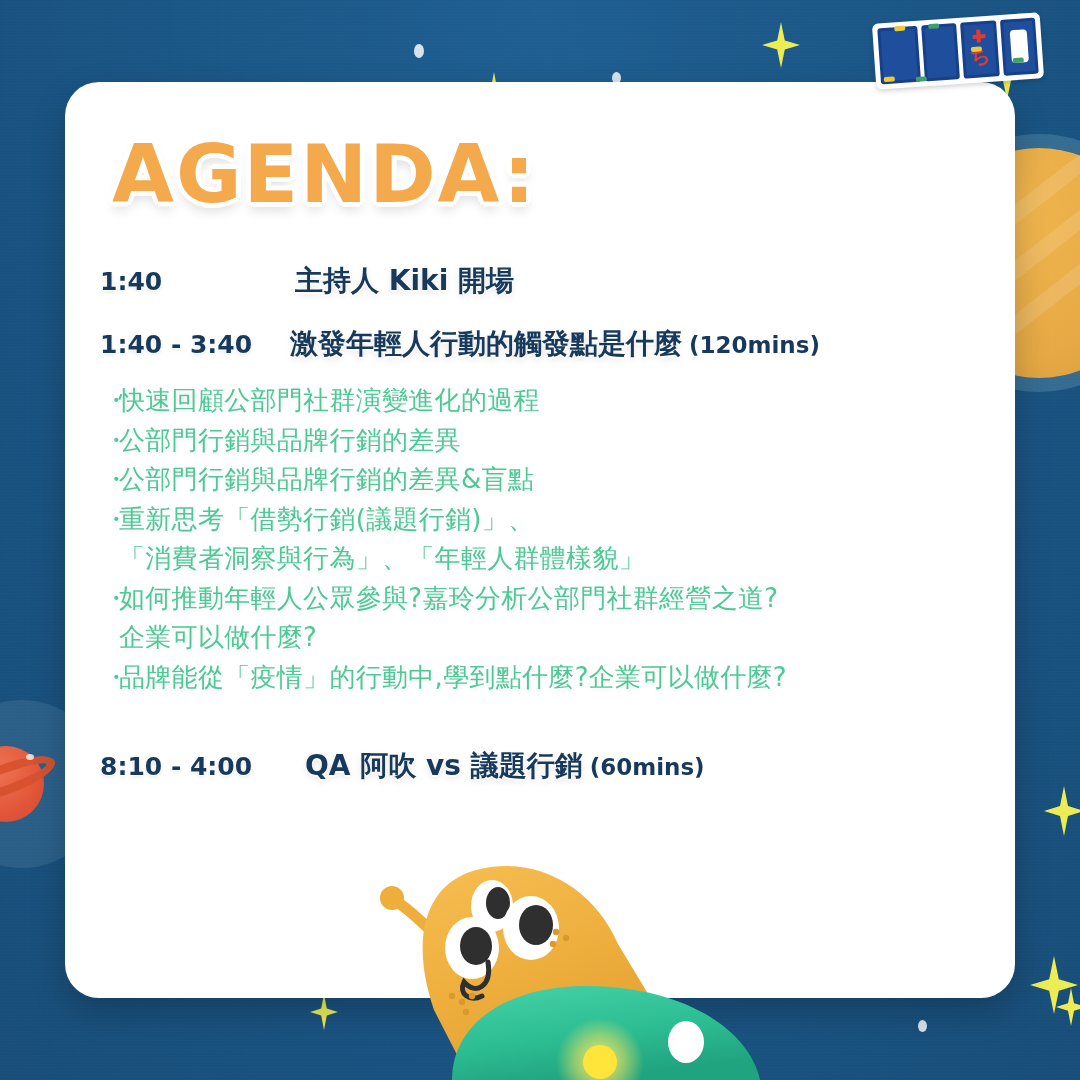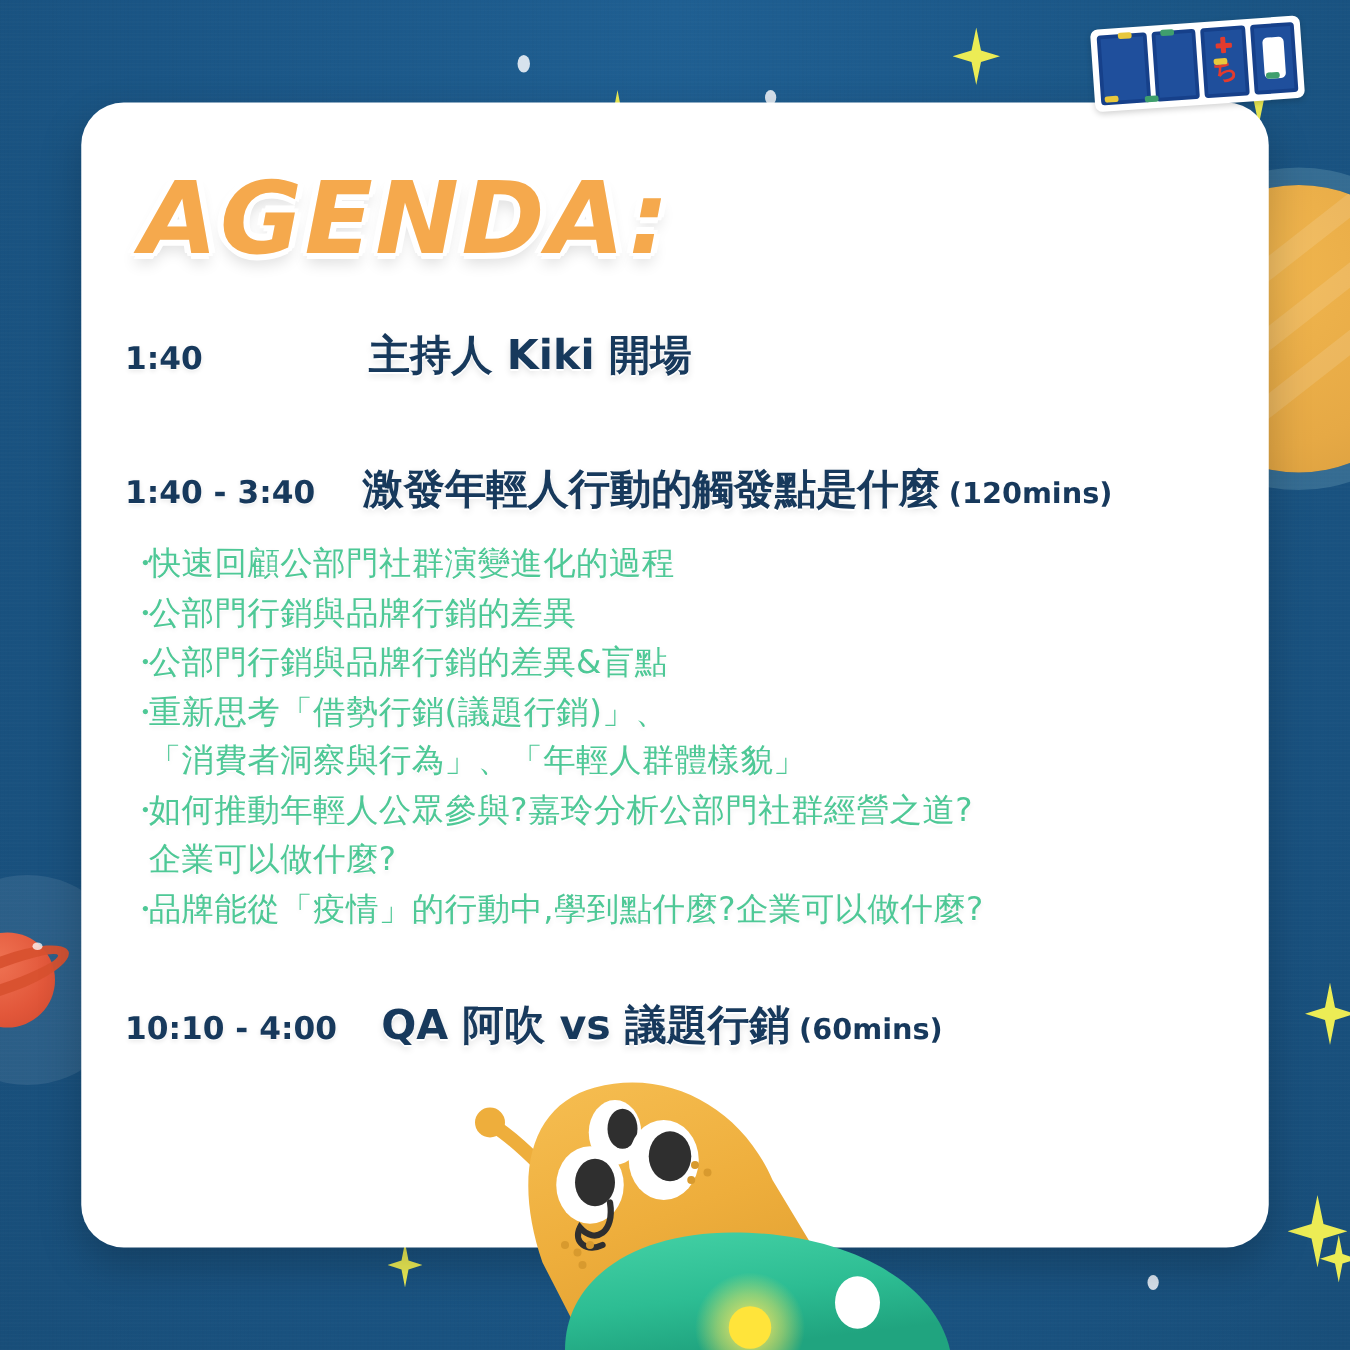--- a/index.html
+++ b/index.html
@@ -164,57 +164,56 @@
     font-family:"DejaVu Sans", sans-serif;
     font-size:80px;
     font-weight:bold;
     letter-spacing:2px;
     color:#f5a94d;
     text-shadow:
        3px 3px 0 #fff,  -3px 3px 0 #fff,  3px -3px 0 #fff, -3px -3px 0 #fff,
        5px 0 0 #fff, -5px 0 0 #fff, 0 5px 0 #fff, 0 -5px 0 #fff,
        0 8px 12px rgba(0,0,0,.14);
     z-index:5;
-    font-style:italic;
   }
 
   
   .agenda{ position:absolute; left:100px; top:262px; width:900px; z-index:5; }
 
   .row{ display:flex; align-items:baseline; }
   .row .time{
     font-family:"DejaVu Sans", sans-serif;
     font-weight:bold;
     font-size:25px;
     color:#17395c;
     text-shadow:0 1px 0 #fff, 0 2px 4px rgba(0,0,0,.10);
     white-space:nowrap;
   }
   .row .topic{
     font-family:"DejaVu Sans", sans-serif;
     font-weight:bold;
-    font-size:33px;
+    font-size:28px;
     color:#17395c;
     text-shadow:0 2px 0 #fff, 0 3px 6px rgba(0,0,0,.12);
     white-space:nowrap;
   }
   .row .dur{
     font-family:"DejaVu Sans", sans-serif;
     font-weight:bold;
     font-size:23px;
     color:#17395c;
     margin-left:7px;
     white-space:nowrap;
   }
 
   #row1 .time{ width:195px; }
   #row2 .time{ width:190px; }
   #row3 .time{ width:205px; }
 
-  #row2{ margin-top:62px; }
+  #row2{ margin-top:25px; }
   #row3{ margin-top:50px; }
 
   
   #bullets{ margin-top:18px; margin-left:3px; }
   .bullet{
     display:flex;
     font-family:"DejaVu Sans", sans-serif;
     font-size:26px;
     color:#4ec896;
     line-height:1.52;
@@ -330,21 +329,21 @@
           <span class="mark">・</span>
           <span class="txt">企業可以做什麼?</span>
         </div>
       <div class="bullet">
           <span class="mark">・</span>
           <span class="txt">品牌能從「疫情」的行動中,學到點什麼?企業可以做什麼?</span>
         </div>
     </div>
 
     <div class="row" id="row3">
-      <span class="time">10:10 - 4:00</span>
+      <span class="time">8:10 - 4:00</span>
       <span class="topic">QA 阿吹 vs 議題行銷</span>
       <span class="dur">(60mins)</span>
     </div>
   </div>
 
   <svg id="mascots" viewBox="0 0 1080 1080">
     <defs>
       <linearGradient id="gYellow" x1="0" y1="0" x2="0.5" y2="1">
         <stop offset="0%" stop-color="#f6be52"></stop>
         <stop offset="55%" stop-color="#eeae3c"></stop>

